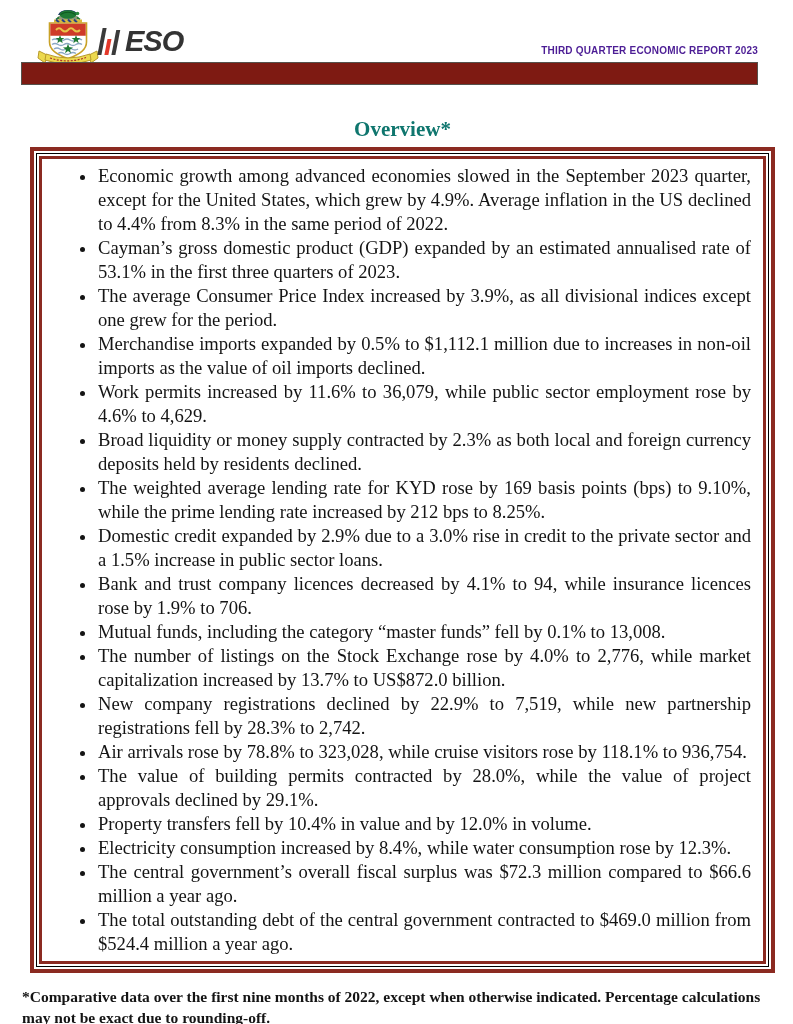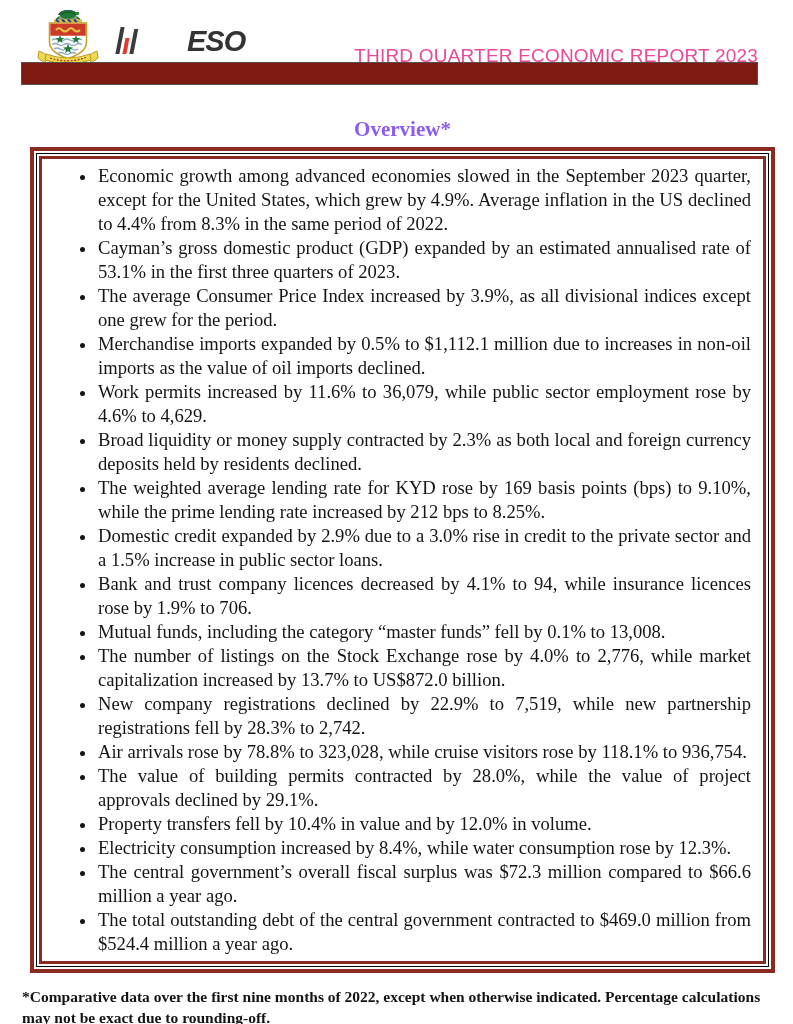--- a/index.html
+++ b/index.html
@@ -10,22 +10,22 @@
     position: relative;
     overflow: hidden;
     font-family: "Liberation Serif", serif;
     color: #141414;
   }
 
   
   .crest { position: absolute; left: 34px; top: 6px; width: 68px; height: 62px; }
 
   .eso-logo {
-    position: absolute; left: 118px; top: 27px;
-    display: flex; align-items: flex-start; gap: 44px;
+    position: absolute; left: 100px; top: 27px;
+    display: flex; align-items: center;
   }
   .eso-bars {
     display: flex; align-items: flex-end;
     transform: skewX(-11deg);
     margin-right: 4px;
   }
   .eso-bar { display: inline-block; width: 4px; margin-right: 3px; }
   .eso-bar.b1 { height: 27px; background: #3a3a3a; }
   .eso-bar.b2 { height: 16px; background: #e4382a; }
   .eso-bar.b3 { height: 25px; background: #3a3a3a; }
@@ -35,41 +35,41 @@
     font-weight: bold;
     font-size: 29px;
     line-height: 29px;
     letter-spacing: -1px;
     color: #333333;
   }
 
   .report-title {
     position: absolute; top: 45px; right: 35px;
     font-family: "Liberation Sans", sans-serif;
-    font-weight: normal;
-    font-size: 19px;
+    font-weight: bold;
+    font-size: 10px;
     letter-spacing: 0.2px;
-    color: #ec4899;
+    color: #4c1d95;
     white-space: nowrap;
   }
 
   .header-bar {
     position: absolute; left: 21px; top: 62px;
     width: 737px; height: 23px;
     background: #7e1a12;
     border: 1px solid #55514b;
   }
 
   
   .overview-title {
     position: absolute; left: 30px; top: 117px; width: 745px;
     text-align: center;
     font-size: 21px;
     font-weight: bold;
-    color: #8b5cf6;
+    color: #0f766e;
   }
 
   
   .box-outer {
     position: absolute; left: 30px; top: 147px;
     width: 745px; height: 826px;
     border: 4px solid #8b2a21;
     padding: 2px;
     background: #ffffff;
   }

